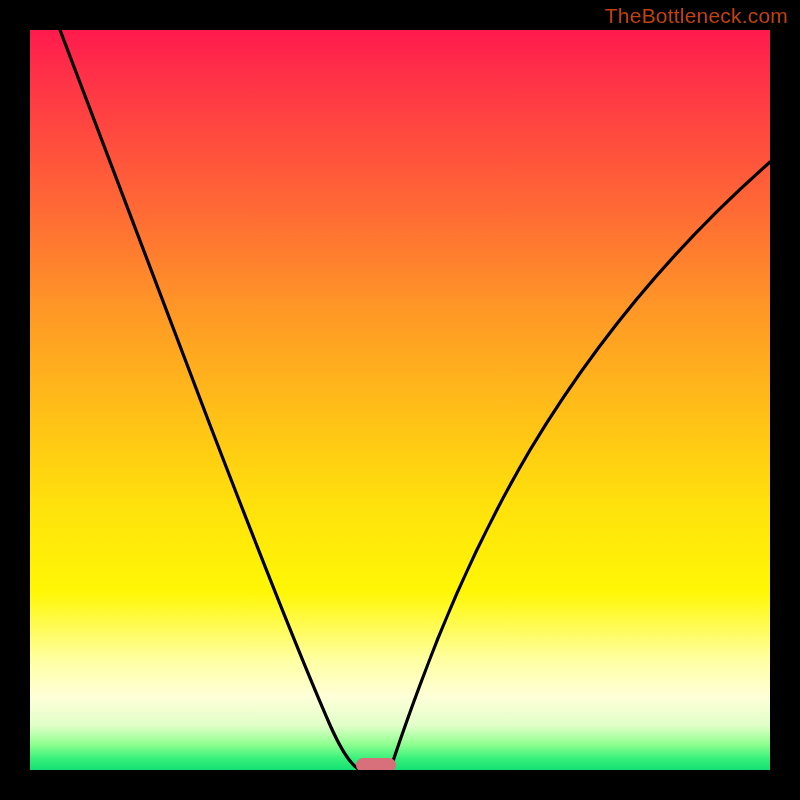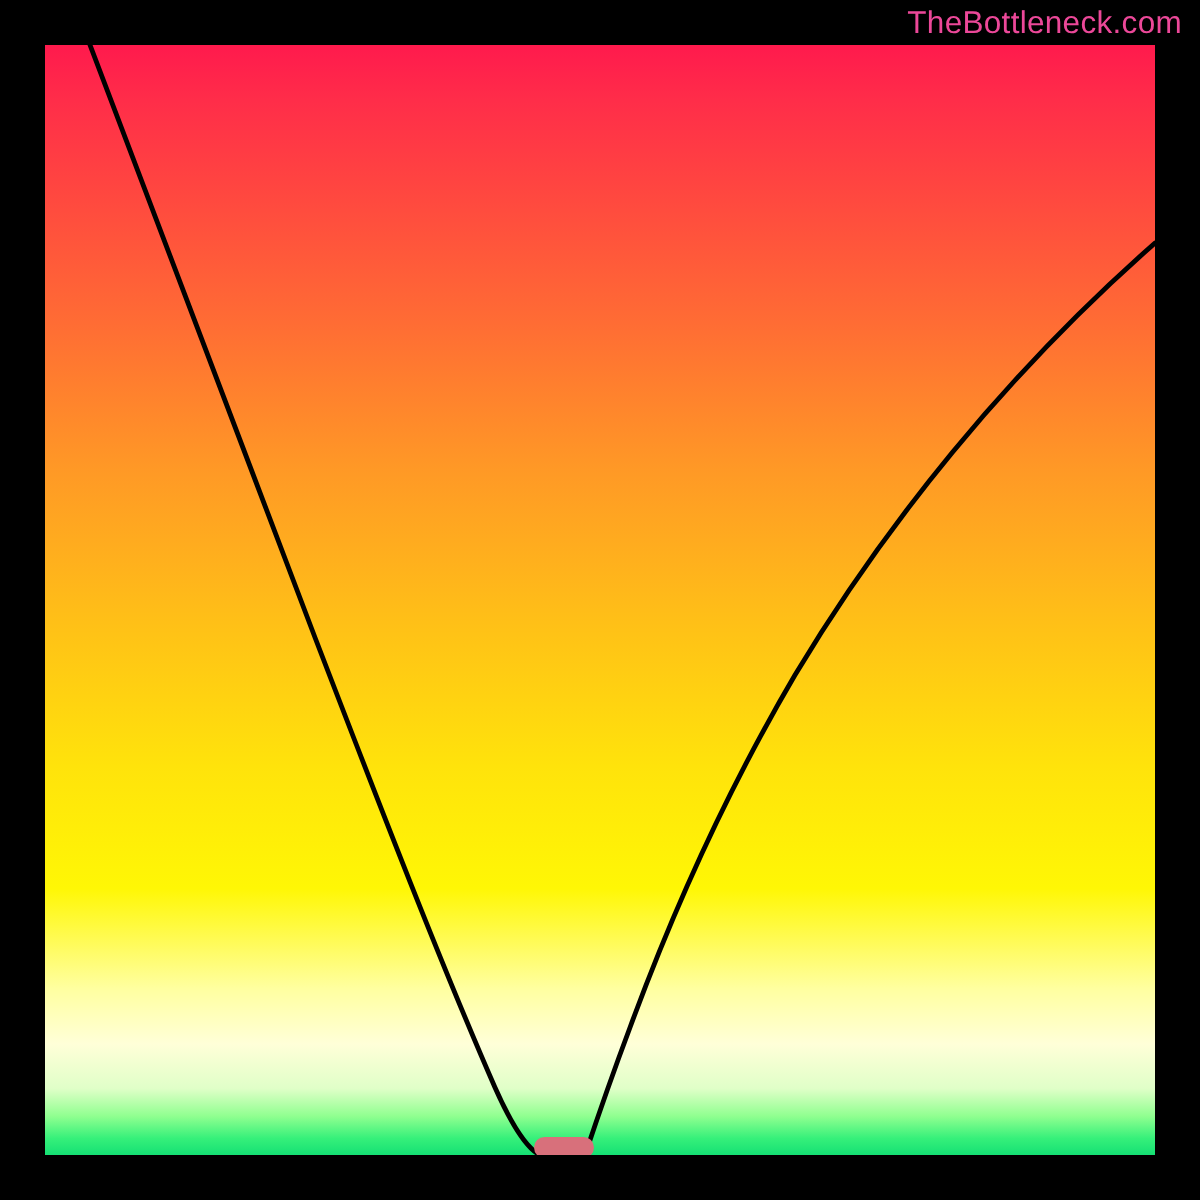--- a/index.html
+++ b/index.html
@@ -60,21 +60,21 @@
   }
   .marker {
     position: absolute;
     background: #d8707b;
     border-radius: 8px;
   }
   .watermark {
     position: absolute;
     top: 4px;
     right: 12px;
-    color: #ec4899;
+    color: #c2410c;
     font-size: 21px;
     font-weight: 500;
     letter-spacing: 0.2px;
   }
 </style>
 </head>
 <body>
 
 <div class="frame">
   <div class="plot">

